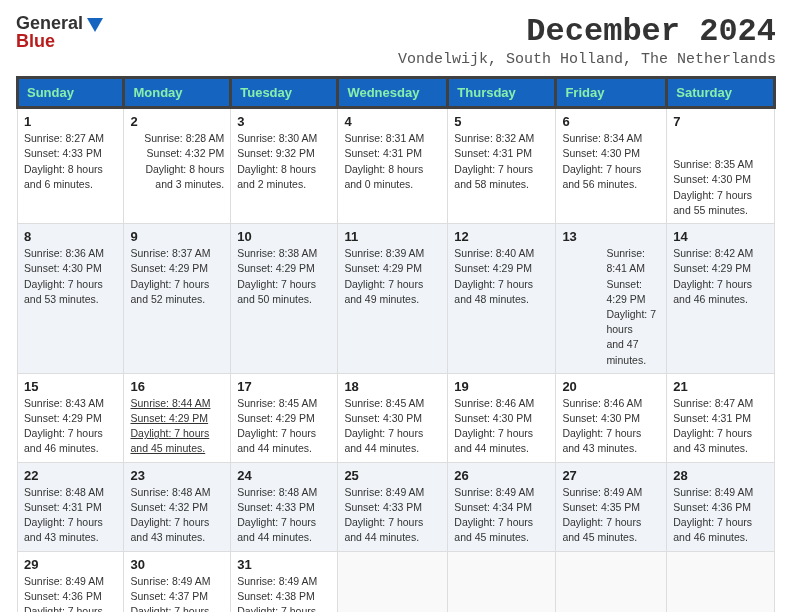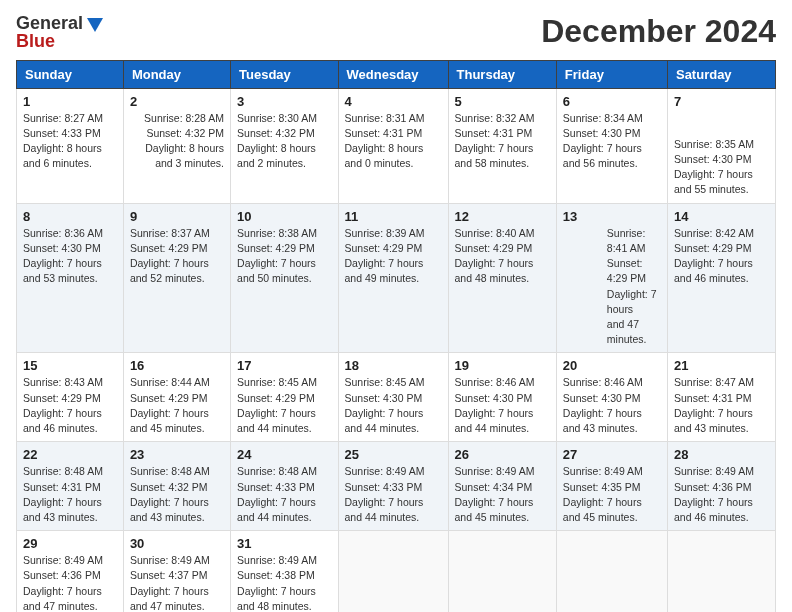--- a/index.html
+++ b/index.html
@@ -22,45 +22,46 @@
       justify-content: space-between;
       margin-bottom: 8px;
     }
     .logo {
       display: flex;
       flex-direction: column;
       align-items: flex-start;
     }
     .title-block {
       text-align: right;
+      font-family: Liberation Mono, monospace;
     }
     .main-title {
       font-size: 32px;
       font-weight: bold;
       color: #333;
       line-height: 1.1;
     }
     .subtitle {
       font-size: 15px;
       color: #555;
       margin-top: 2px;
     }
     .calendar-table {
       width: 100%;
       border-collapse: collapse;
       font-size: 11px;
     }
     .calendar-table th {
       background: #1565c0;
-      color: #ffffff;
+      color: #86efac;
       text-align: left;
       padding: 6px 8px;
       font-size: 13px;
       font-weight: bold;
-      border: 1px solid #404040;
+      border: 3px solid #404040;
     }
     .calendar-table td {
       border: 1px solid #ddd;
       vertical-align: top;
       padding: 5px 6px;
       width: 113px;
       min-height: 70px;
       background: #fff;
     }
     .calendar-table tr:nth-child(even) td {
@@ -97,20 +98,21 @@
     <div style="display:flex;align-items:center;gap:2px;">
       <div style="font-size:18px;font-weight:bold;color:#333;line-height:1.1;">General</div>
       <svg width="20" height="20" viewBox="0 0 20 20">
         <polygon points="2,4 18,4 10,18" fill="#1565c0"></polygon>
       </svg>
     </div>
     <div style="font-size:18px;font-weight:bold;color:#b91c1c;line-height:1.1;margin-top:-2px;">Blue</div>
   </div>
     <div class="title-block">
       <div class="main-title">December 2024</div>
+      <div class="subtitle">Vondelwijk, South Holland, The Netherlands</div>
     </div>
   </div>
 
   <table class="calendar-table">
     <thead>
       <tr>
         <th>Sunday</th>
         <th>Monday</th>
         <th>Tuesday</th>
         <th>Wednesday</th>
@@ -131,21 +133,21 @@
           <td>
             <span class="day-number">2</span>
             <div class="day-info" style="white-space: pre-line; text-align: right;">Sunrise: 8:28 AM
 Sunset: 4:32 PM
 Daylight: 8 hours
 and 3 minutes.</div>
           </td>
           <td>
             <span class="day-number">3</span>
             <div class="day-info" style="white-space: pre-line;">Sunrise: 8:30 AM
-Sunset: 4:32 PM
+Sunset: 9:32 PM
 Daylight: 8 hours
 and 2 minutes.</div>
           </td>
           <td>
             <span class="day-number">4</span>
             <div class="day-info" style="white-space: pre-line;">Sunrise: 8:31 AM
 Sunset: 4:31 PM
 Daylight: 8 hours
 and 0 minutes.</div>
           </td>
@@ -225,21 +227,21 @@
         <tr>
           <td>
             <span class="day-number">15</span>
             <div class="day-info" style="white-space: pre-line;">Sunrise: 8:43 AM
 Sunset: 4:29 PM
 Daylight: 7 hours
 and 46 minutes.</div>
           </td>
           <td>
             <span class="day-number">16</span>
-            <div class="day-info" style="white-space: pre-line;">Sunrise: 8:44 AM
+            <div class="day-info" style="white-space: pre-line; text-decoration: underline;">Sunrise: 8:44 AM
 Sunset: 4:29 PM
 Daylight: 7 hours
 and 45 minutes.</div>
           </td>
           <td>
             <span class="day-number">17</span>
             <div class="day-info" style="white-space: pre-line;">Sunrise: 8:45 AM
 Sunset: 4:29 PM
 Daylight: 7 hours
 and 44 minutes.</div>

